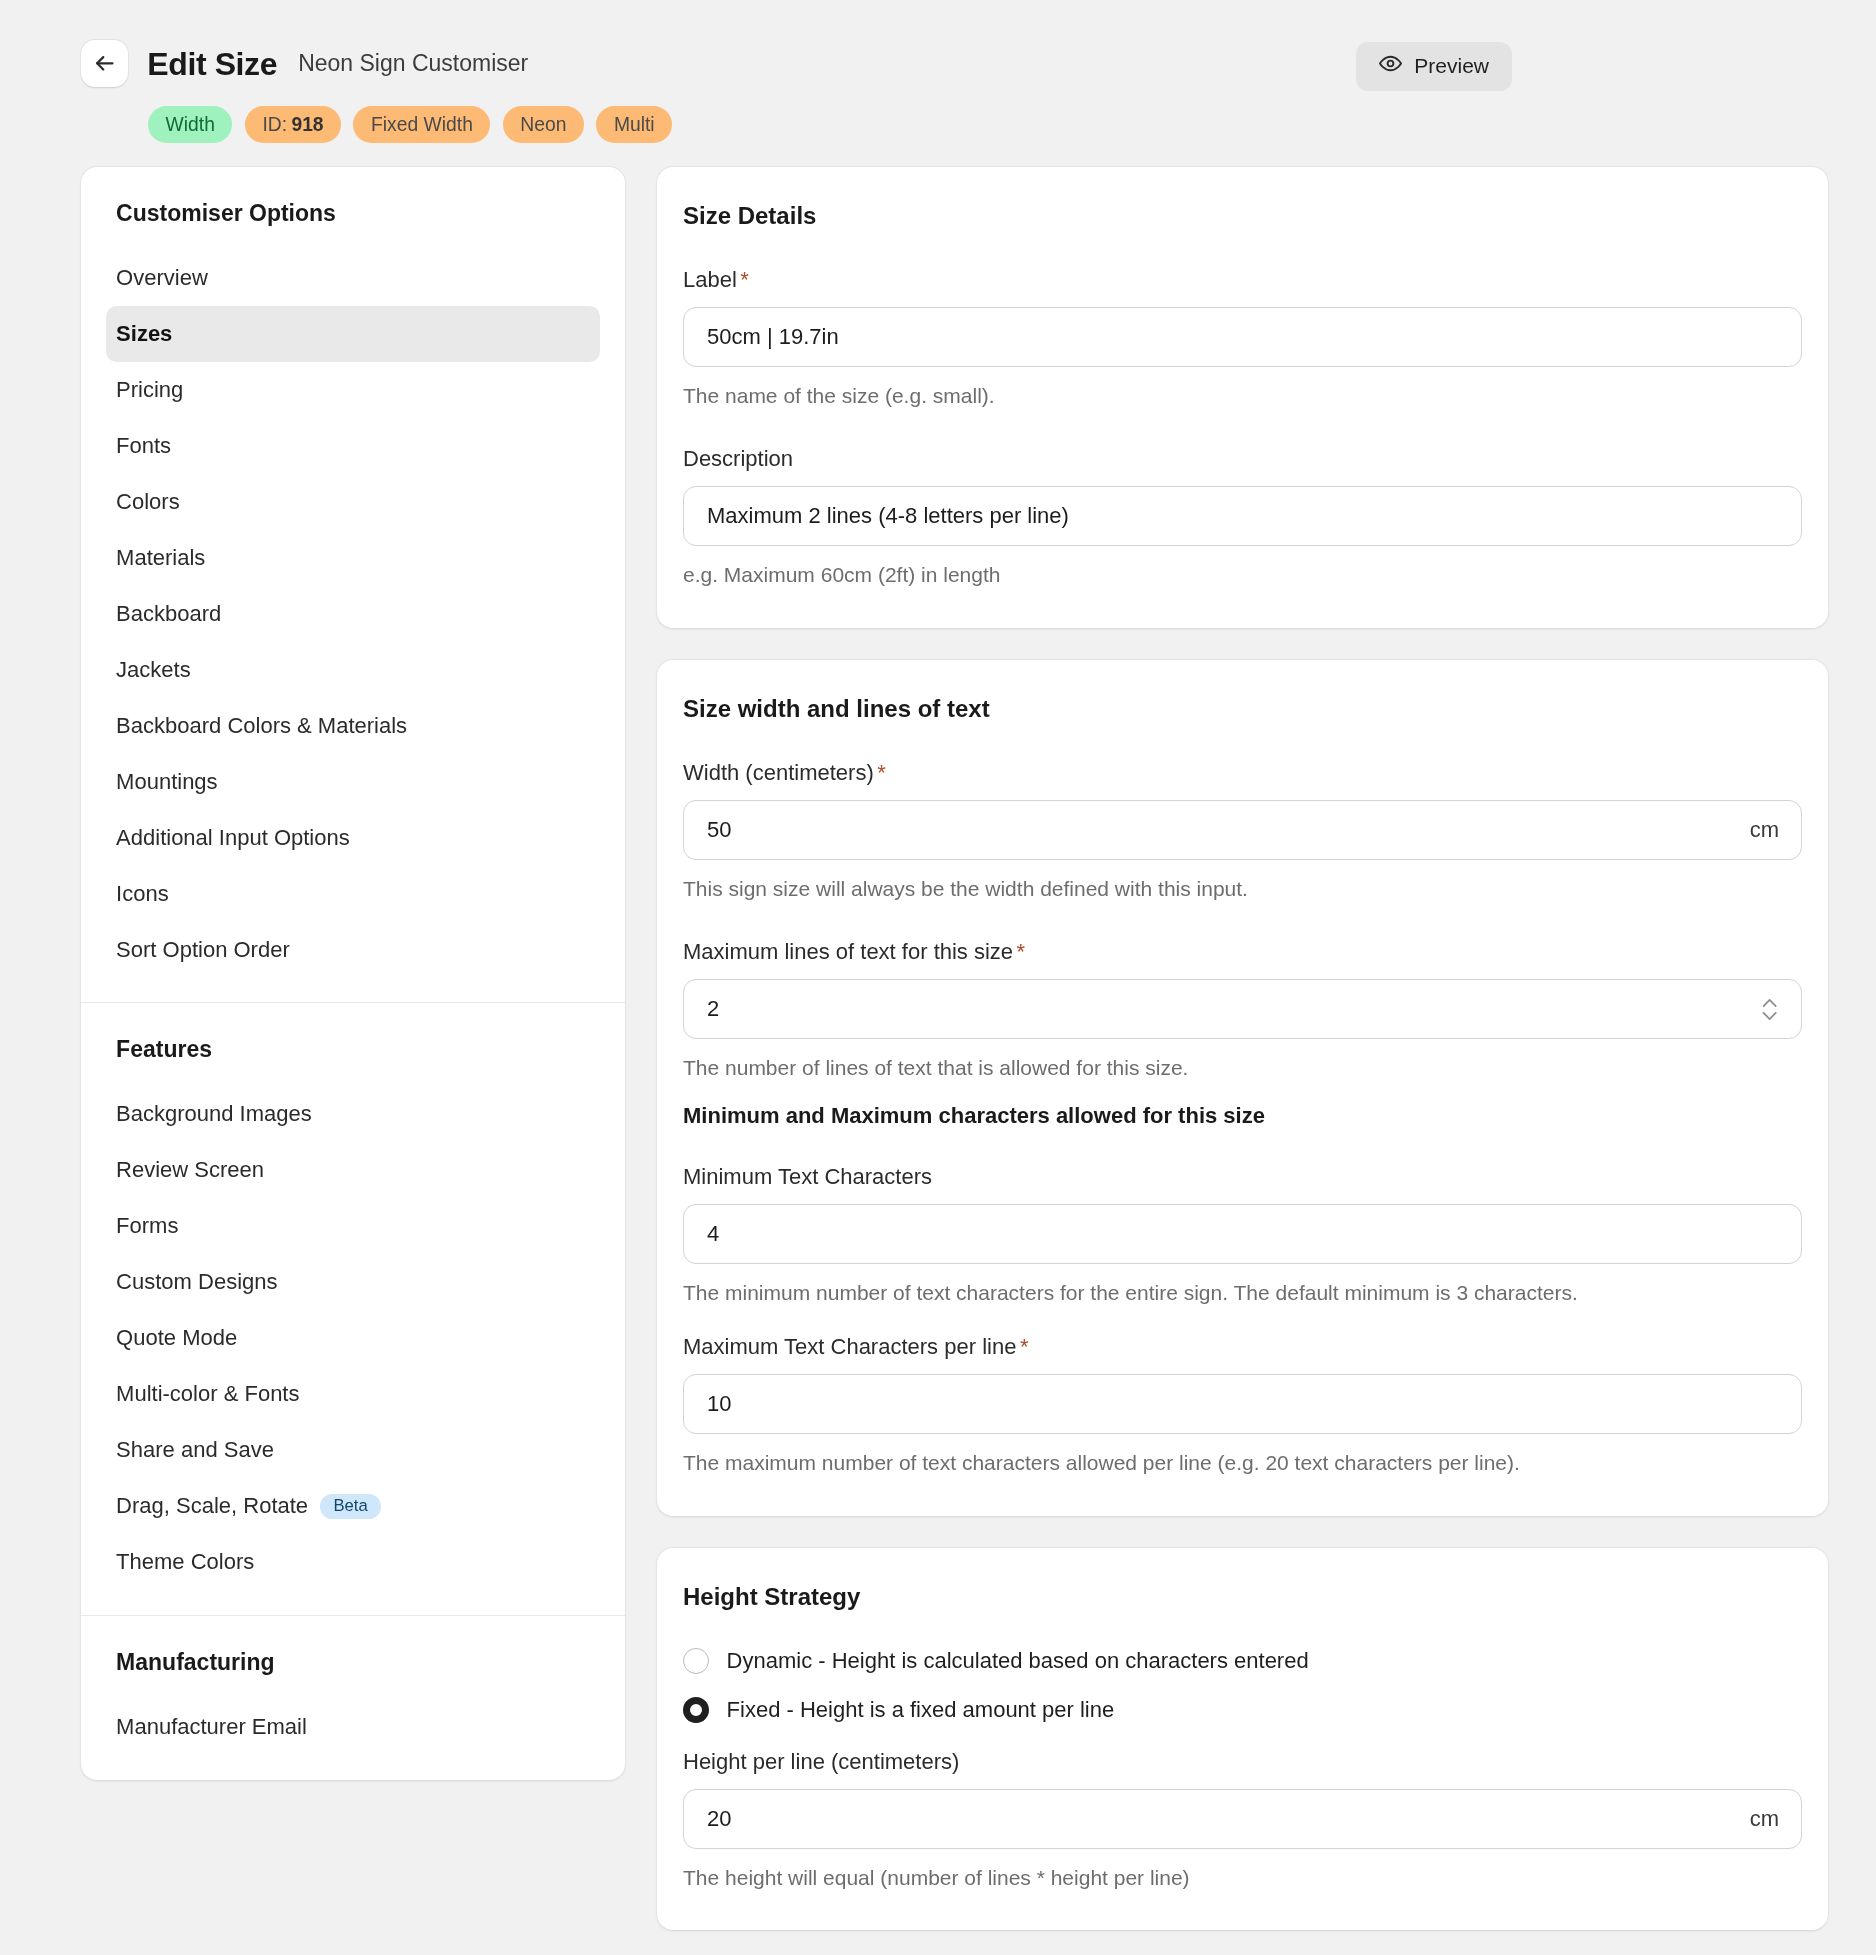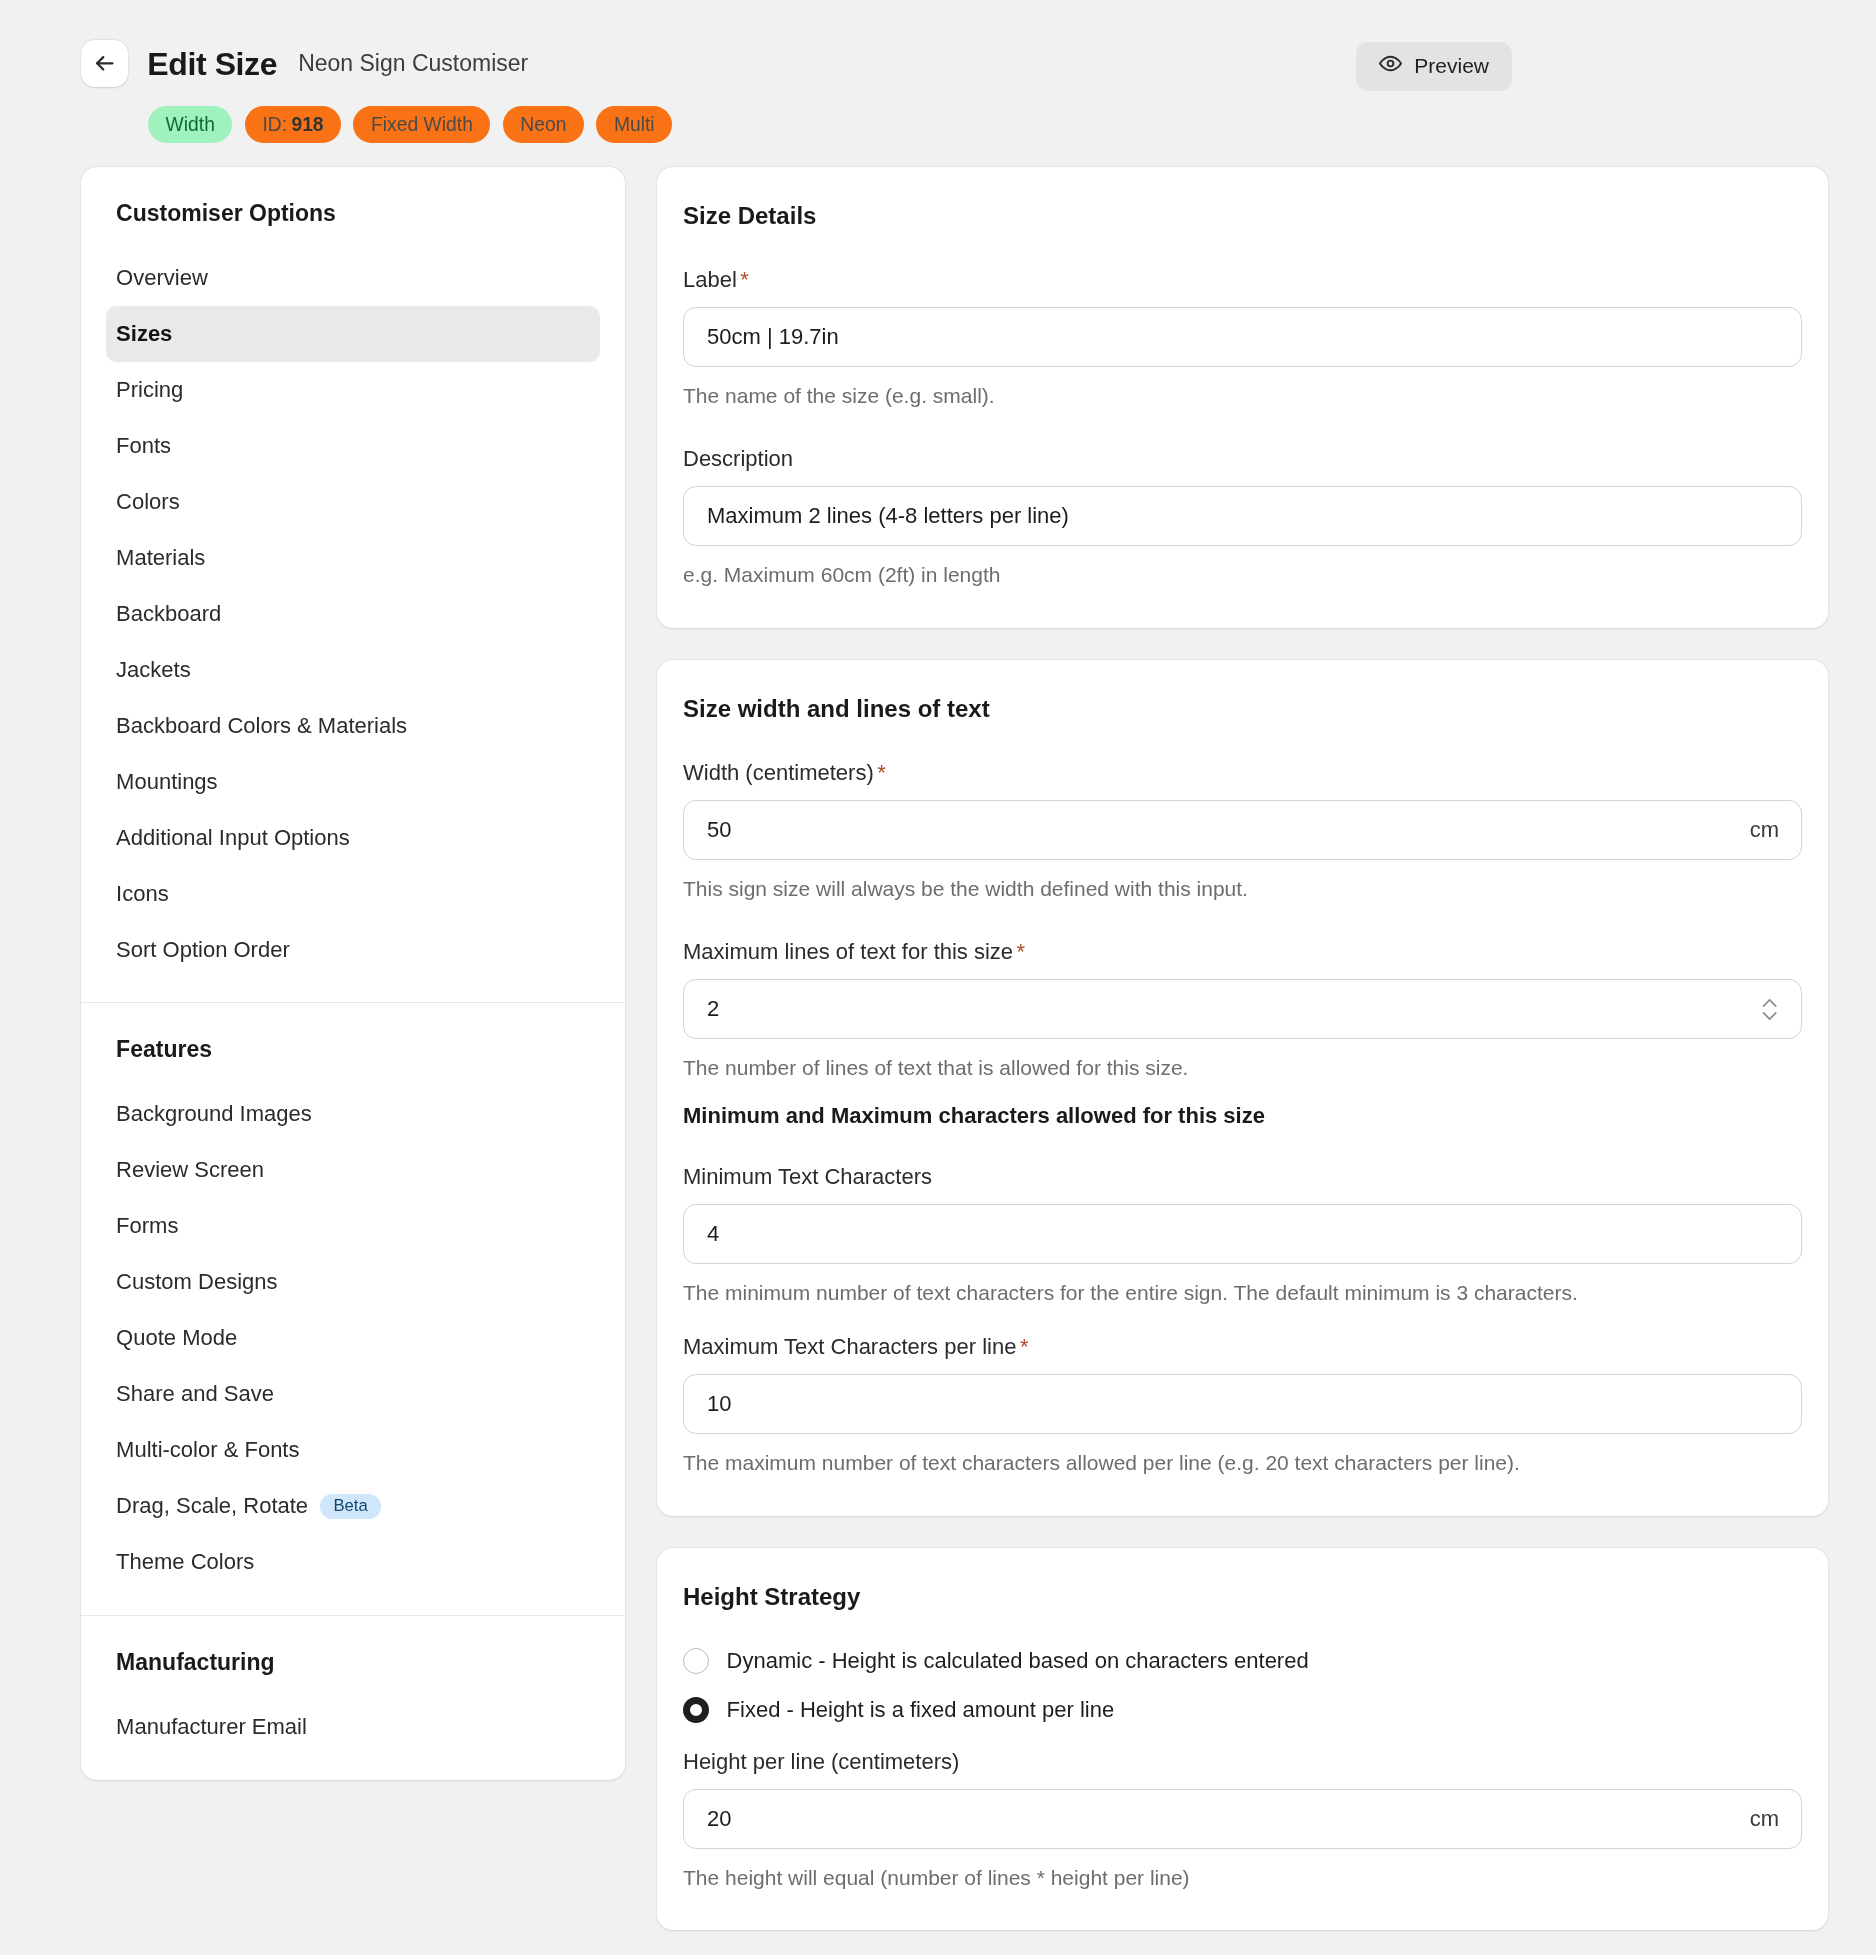--- a/index.html
+++ b/index.html
@@ -73,21 +73,21 @@
     margin-top: 19.3px;
     margin-left: 67px;
   }
   .badge {
     height: 37px;
     padding: 0 17.6px;
     border-radius: 18.4px;
     display: flex;
     align-items: center;
     font-size: 19.3px;
-    background: #f97316;
+    background: #fdba74;
     color: #4a4a4a;
     white-space: nowrap;
   }
   .badge.active {
     background: #9ff2bd;
     color: #0d6b34;
   }
   .badge .bold { font-weight: bold; color:#333; margin-left:4.4px; }
 
   .preview-btn {
@@ -362,24 +362,24 @@
         <div class="side-item">
             <span>Forms</span>
           </div>
         <div class="side-item">
             <span>Custom Designs</span>
           </div>
         <div class="side-item">
             <span>Quote Mode</span>
           </div>
         <div class="side-item">
+            <span>Multi-color &amp; Fonts</span>
+          </div>
+        <div class="side-item">
             <span>Share and Save</span>
-          </div>
-        <div class="side-item">
-            <span>Multi-color &amp; Fonts</span>
           </div>
         <div class="side-item">
           <span>Drag, Scale, Rotate</span>
           <span class="beta-badge">Beta</span>
         </div>
         <div class="side-item">
             <span>Theme Colors</span>
           </div>
       </div>
 

